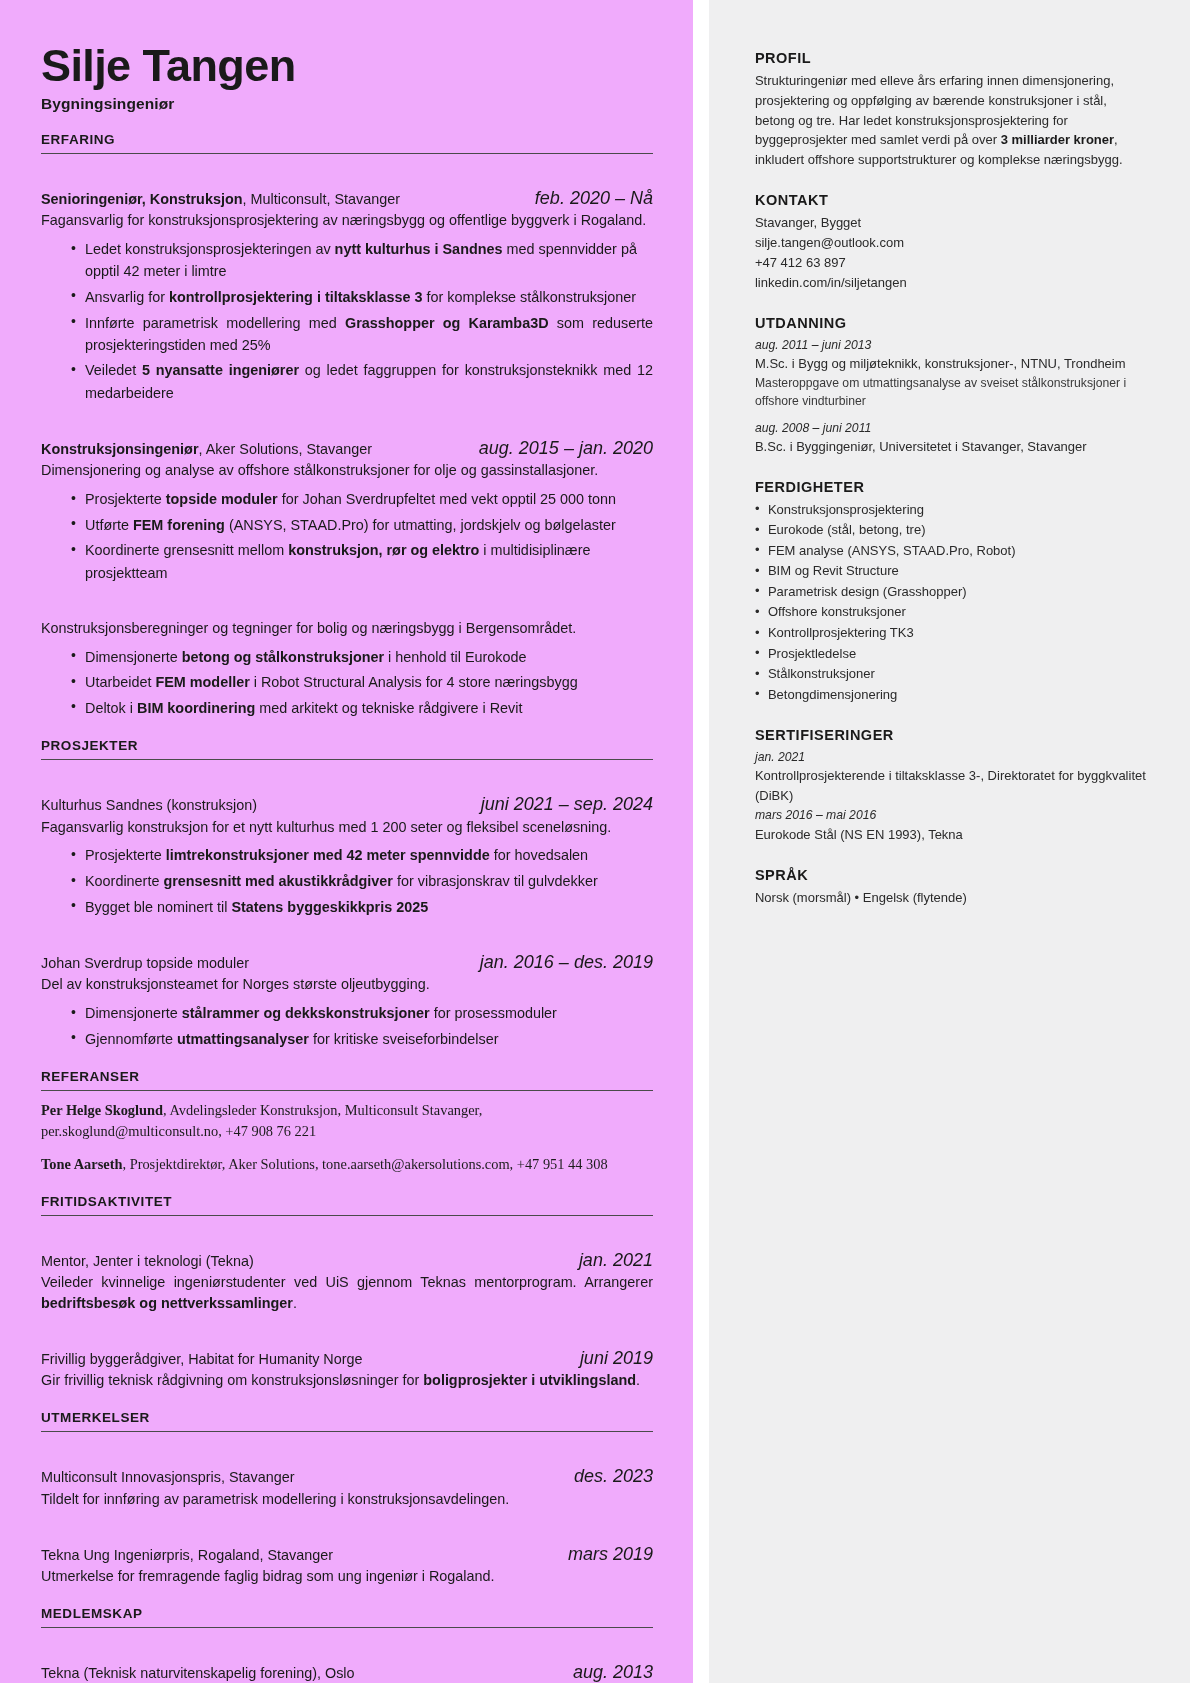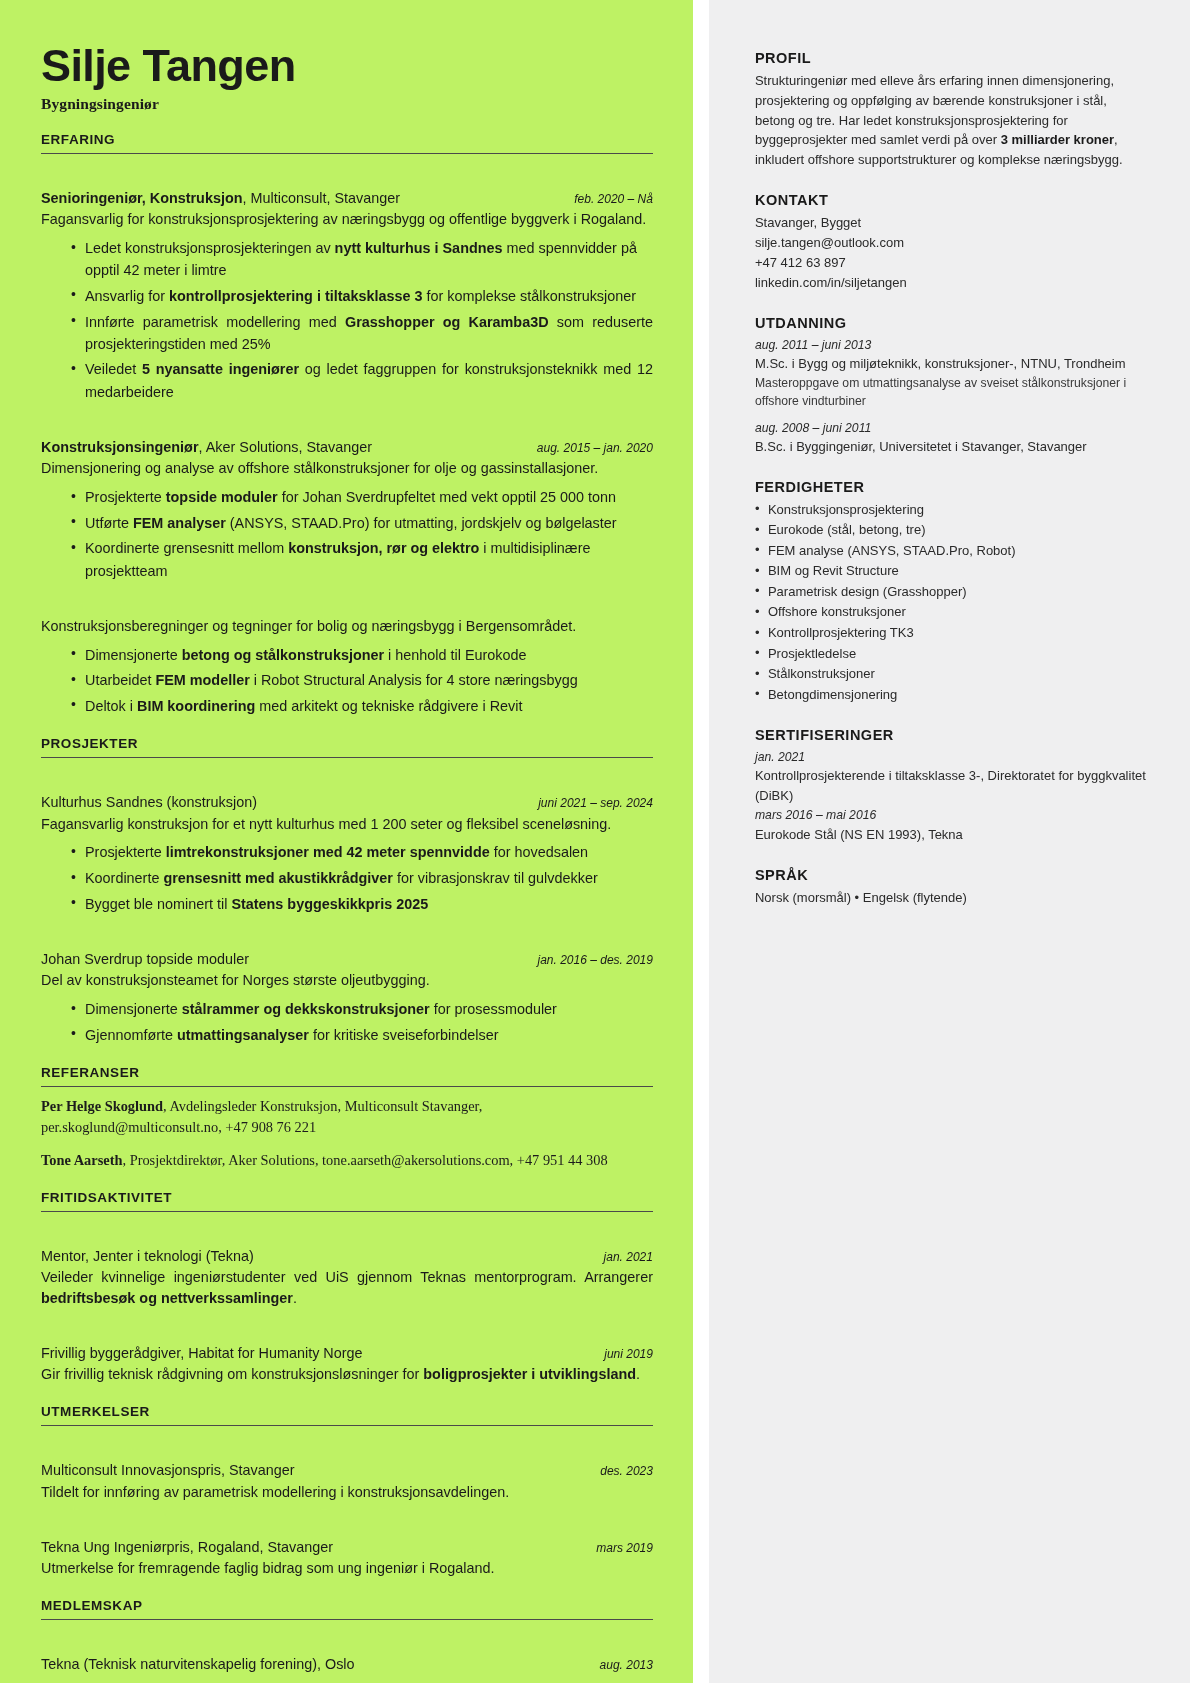--- a/index.html
+++ b/index.html
@@ -17,37 +17,36 @@
     height: 1683px;
     display: flex;
     overflow: hidden;
     background: #ffffff;
   }
 
   
   .main-col {
     width: 744px;
     padding: 42px 40px 0 41px;
-    background: #bef264;
+    background: #f0abfc;
   }
 
   .name {
     font-size: 45px;
     font-weight: bold;
     letter-spacing: -0.6px;
     line-height: 1.06;
     color: #1a1a1a;
   }
   .job-title {
     font-size: 15.5px;
     font-weight: bold;
     letter-spacing: 0.1px;
     margin-top: 5px;
     color: #1a1a1a;
-    font-family: Liberation Serif, serif;
   }
 
   .section { margin-top: 19px; }
   .section-head {
     font-size: 13.5px;
     font-weight: bold;
     letter-spacing: 0.55px;
     color: #1a1a1a;
     padding-bottom: 6px;
   }
@@ -64,21 +63,21 @@
     justify-content: space-between;
     gap: 14px;
   }
   .entry-title {
     font-size: 14.4px;
     line-height: 1.42;
     color: #1a1a1a;
   }
   .entry-title b { font-weight: bold; }
   .entry-date {
-    font-size: 12px;
+    font-size: 18px;
     font-style: italic;
     white-space: nowrap;
     color: #1a1a1a;
     flex: 0 0 auto;
   }
   .entry-sub {
     font-size: 14.4px;
     line-height: 1.45;
     margin-top: 1px;
     color: #1a1a1a;
@@ -194,21 +193,21 @@
             </ul>
           </div>
           <div class="entry">
             <div class="entry-head">
               <div class="entry-title"><b>Konstruksjonsingeniør</b><span>, Aker Solutions, Stavanger</span></div>
               <div class="entry-date">aug. 2015 – jan. 2020</div>
             </div>
             <div class="entry-sub">Dimensjonering og analyse av offshore stålkonstruksjoner for olje og gassinstallasjoner.</div>
             <ul class="bullets">
               <li><span>Prosjekterte </span><b>topside moduler</b><span> for Johan Sverdrupfeltet med vekt opptil 25 000 tonn</span></li>
-              <li><span>Utførte </span><b>FEM analyser</b><span> (ANSYS, STAAD.Pro) for utmatting, jordskjelv og bølgelaster</span></li>
+              <li><span>Utførte </span><b>FEM forening</b><span> (ANSYS, STAAD.Pro) for utmatting, jordskjelv og bølgelaster</span></li>
               <li><span>Koordinerte grensesnitt mellom </span><b>konstruksjon, rør og elektro</b><span> i multidisiplinære prosjektteam</span></li>
             </ul>
           </div>
           <div class="entry">
             <div class="entry-sub">Konstruksjonsberegninger og tegninger for bolig og næringsbygg i Bergensområdet.</div>
             <ul class="bullets">
               <li><span>Dimensjonerte </span><b>betong og stålkonstruksjoner</b><span> i henhold til Eurokode</span></li>
               <li><span>Utarbeidet </span><b>FEM modeller</b><span> i Robot Structural Analysis for 4 store næringsbygg</span></li>
               <li><span>Deltok i </span><b>BIM koordinering</b><span> med arkitekt og tekniske rådgivere i Revit</span></li>
             </ul>

